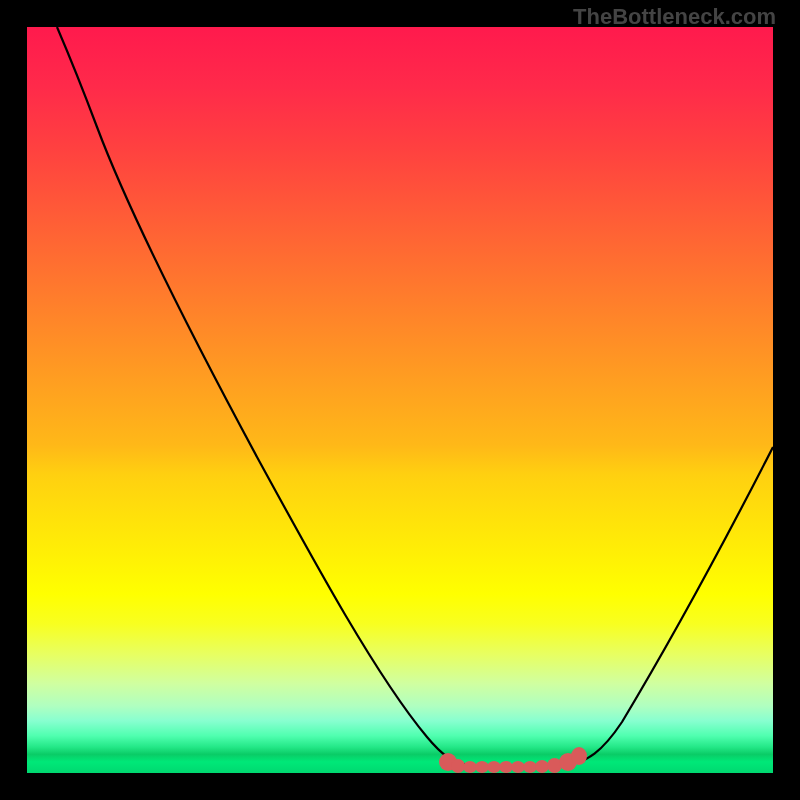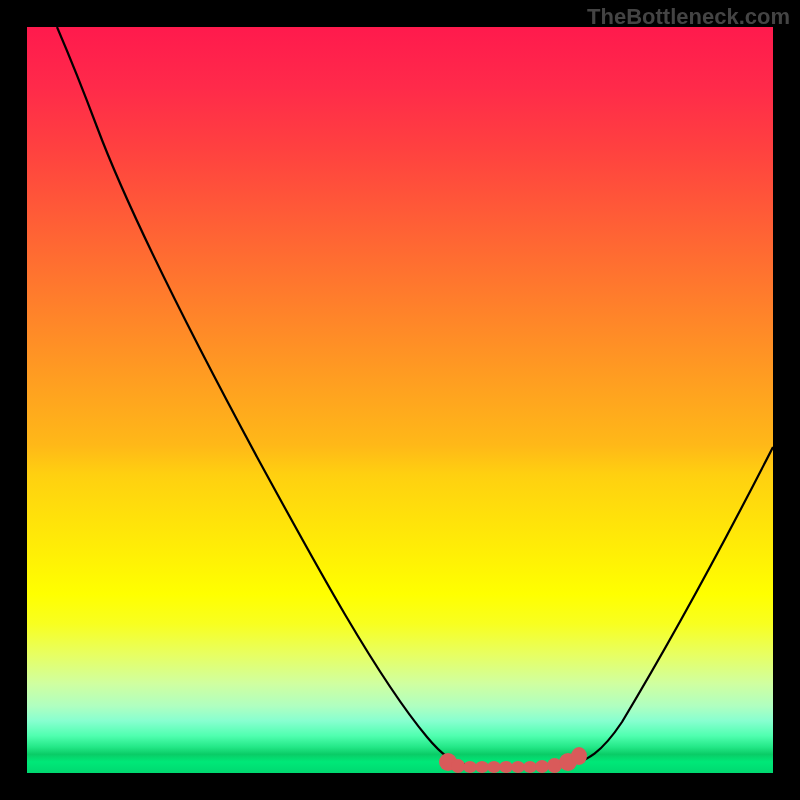--- a/index.html
+++ b/index.html
@@ -7,21 +7,21 @@
     width: 800px;
     height: 800px;
     background: #000;
     position: relative;
     font-family: Arial, sans-serif;
     overflow: hidden;
   }
   .watermark {
     position: absolute;
     top: 4px;
-    right: 10px;
+    right: 24px;
     color: #444;
     font-size: 22px;
     font-weight: bold;
     z-index: 10;
   }
   .plot-area {
     position: absolute;
     left: 27px;
     top: 27px;
     width: 746px;

